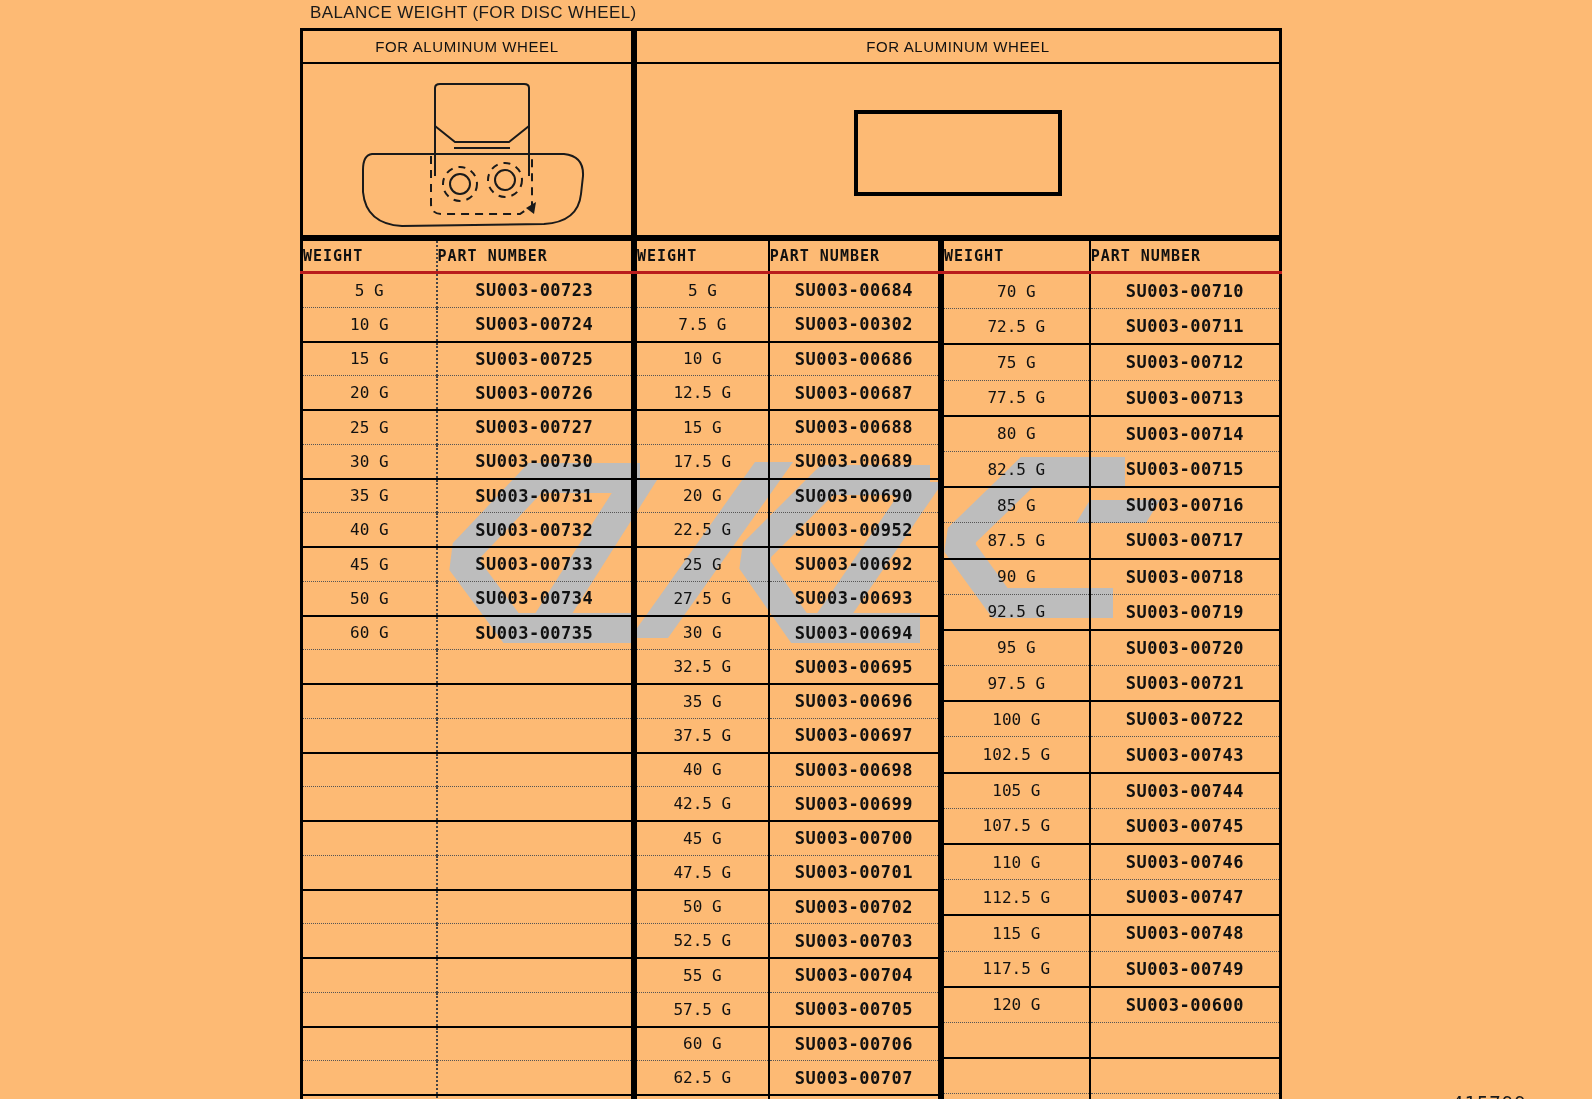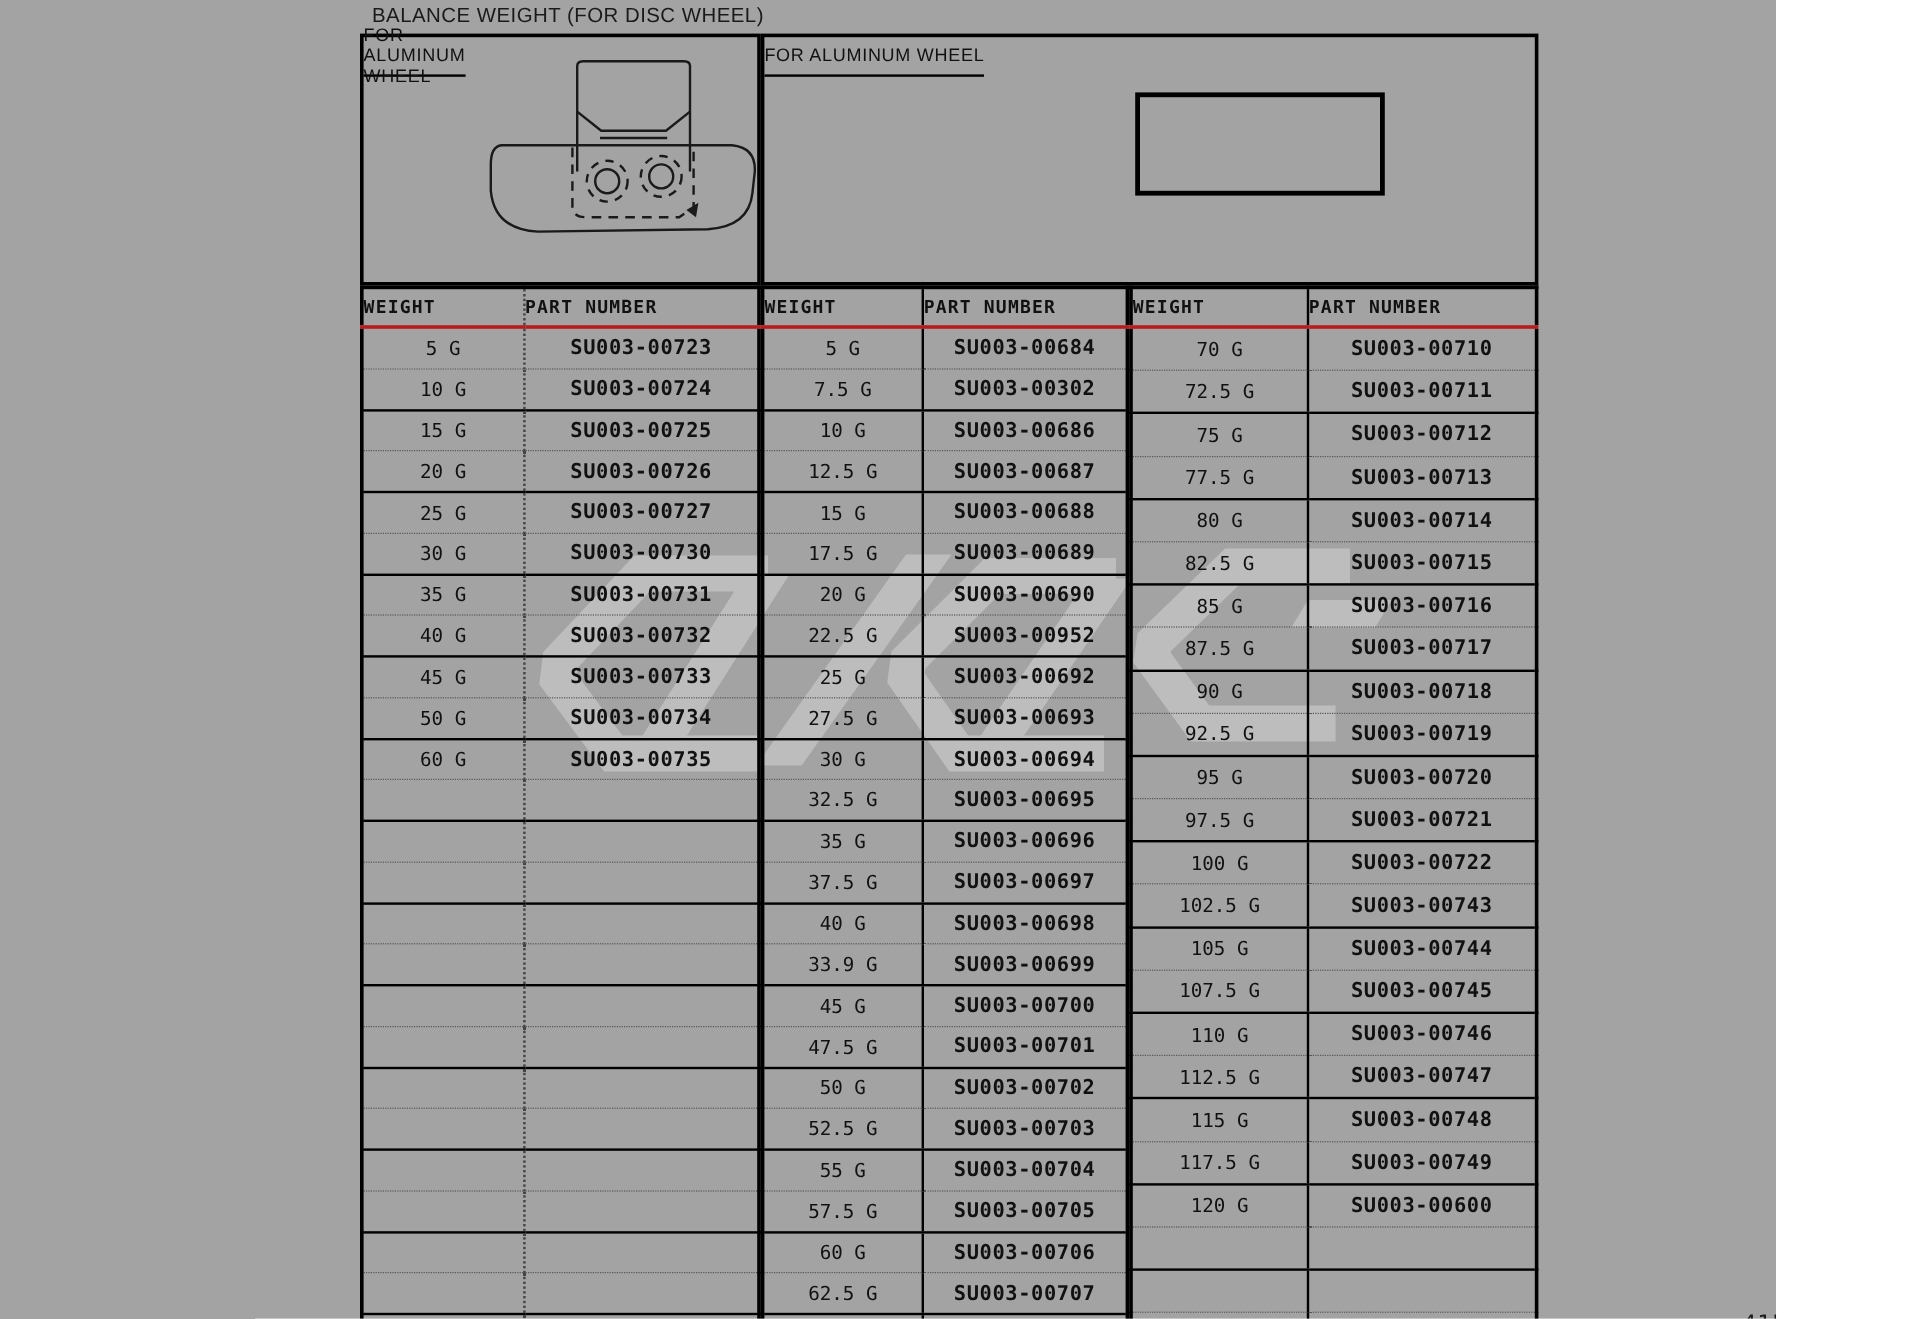--- a/index.html
+++ b/index.html
@@ -1,28 +1,28 @@
 <!DOCTYPE html>
 <html><head>
 <meta charset="utf-8">
 <style>
   html,body{margin:0;padding:0;background:#fff;}
-  .page{position:relative;width:1480px;height:1099px;background:#a3a3a3;overflow:hidden;
+  .page{position:relative;width:1592px;height:1099px;background:#fdba74;overflow:hidden;
         font-family:"DejaVu Sans Mono", monospace;color:#111;}
   .title{position:absolute;left:310px;top:3px;font-family:"Liberation Sans",sans-serif;
          font-size:17px;letter-spacing:0.4px;color:#1a1a1a;}
   .doc-number{position:absolute;left:1452px;top:1092px;font-size:19px;letter-spacing:1px;color:#1a1a1a;}
 
   .watermark{position:absolute;left:425px;top:450px;width:760px;height:200px;z-index:0;}
 
   .layout{position:absolute;left:300px;top:28px;width:982px;z-index:1;}
 
   
   .top-row{display:flex;height:210px;}
-  .top-box{border:3px solid #000;box-sizing:border-box;background:transparent;display:flex;flex-direction:row;}
+  .top-box{border:3px solid #000;box-sizing:border-box;background:transparent;display:flex;flex-direction:column;}
   .left-box{width:334px;}
   .right-box{width:648px;}
   .box-header{height:31px;border-bottom:2px solid #000;display:flex;align-items:center;justify-content:center;
               font-family:"Liberation Sans",sans-serif;font-size:15px;letter-spacing:0.6px;}
   .box-body{flex:1;display:flex;align-items:flex-start;justify-content:center;}
   .clip-svg{margin-top:16px;}
   .stick-rect{margin-top:46px;width:200px;height:78px;border:4px solid #000;background:transparent;}
 
   
   .tables-row{display:flex;}
@@ -280,21 +280,21 @@
             </tr>
             <tr>
               <td class="weight">37.5 G</td>
               <td class="part">SU003-00697</td>
             </tr>
             <tr>
               <td class="weight">40 G</td>
               <td class="part">SU003-00698</td>
             </tr>
             <tr>
-              <td class="weight">33.9 G</td>
+              <td class="weight">42.5 G</td>
               <td class="part">SU003-00699</td>
             </tr>
             <tr>
               <td class="weight">45 G</td>
               <td class="part">SU003-00700</td>
             </tr>
             <tr>
               <td class="weight">47.5 G</td>
               <td class="part">SU003-00701</td>
             </tr>

